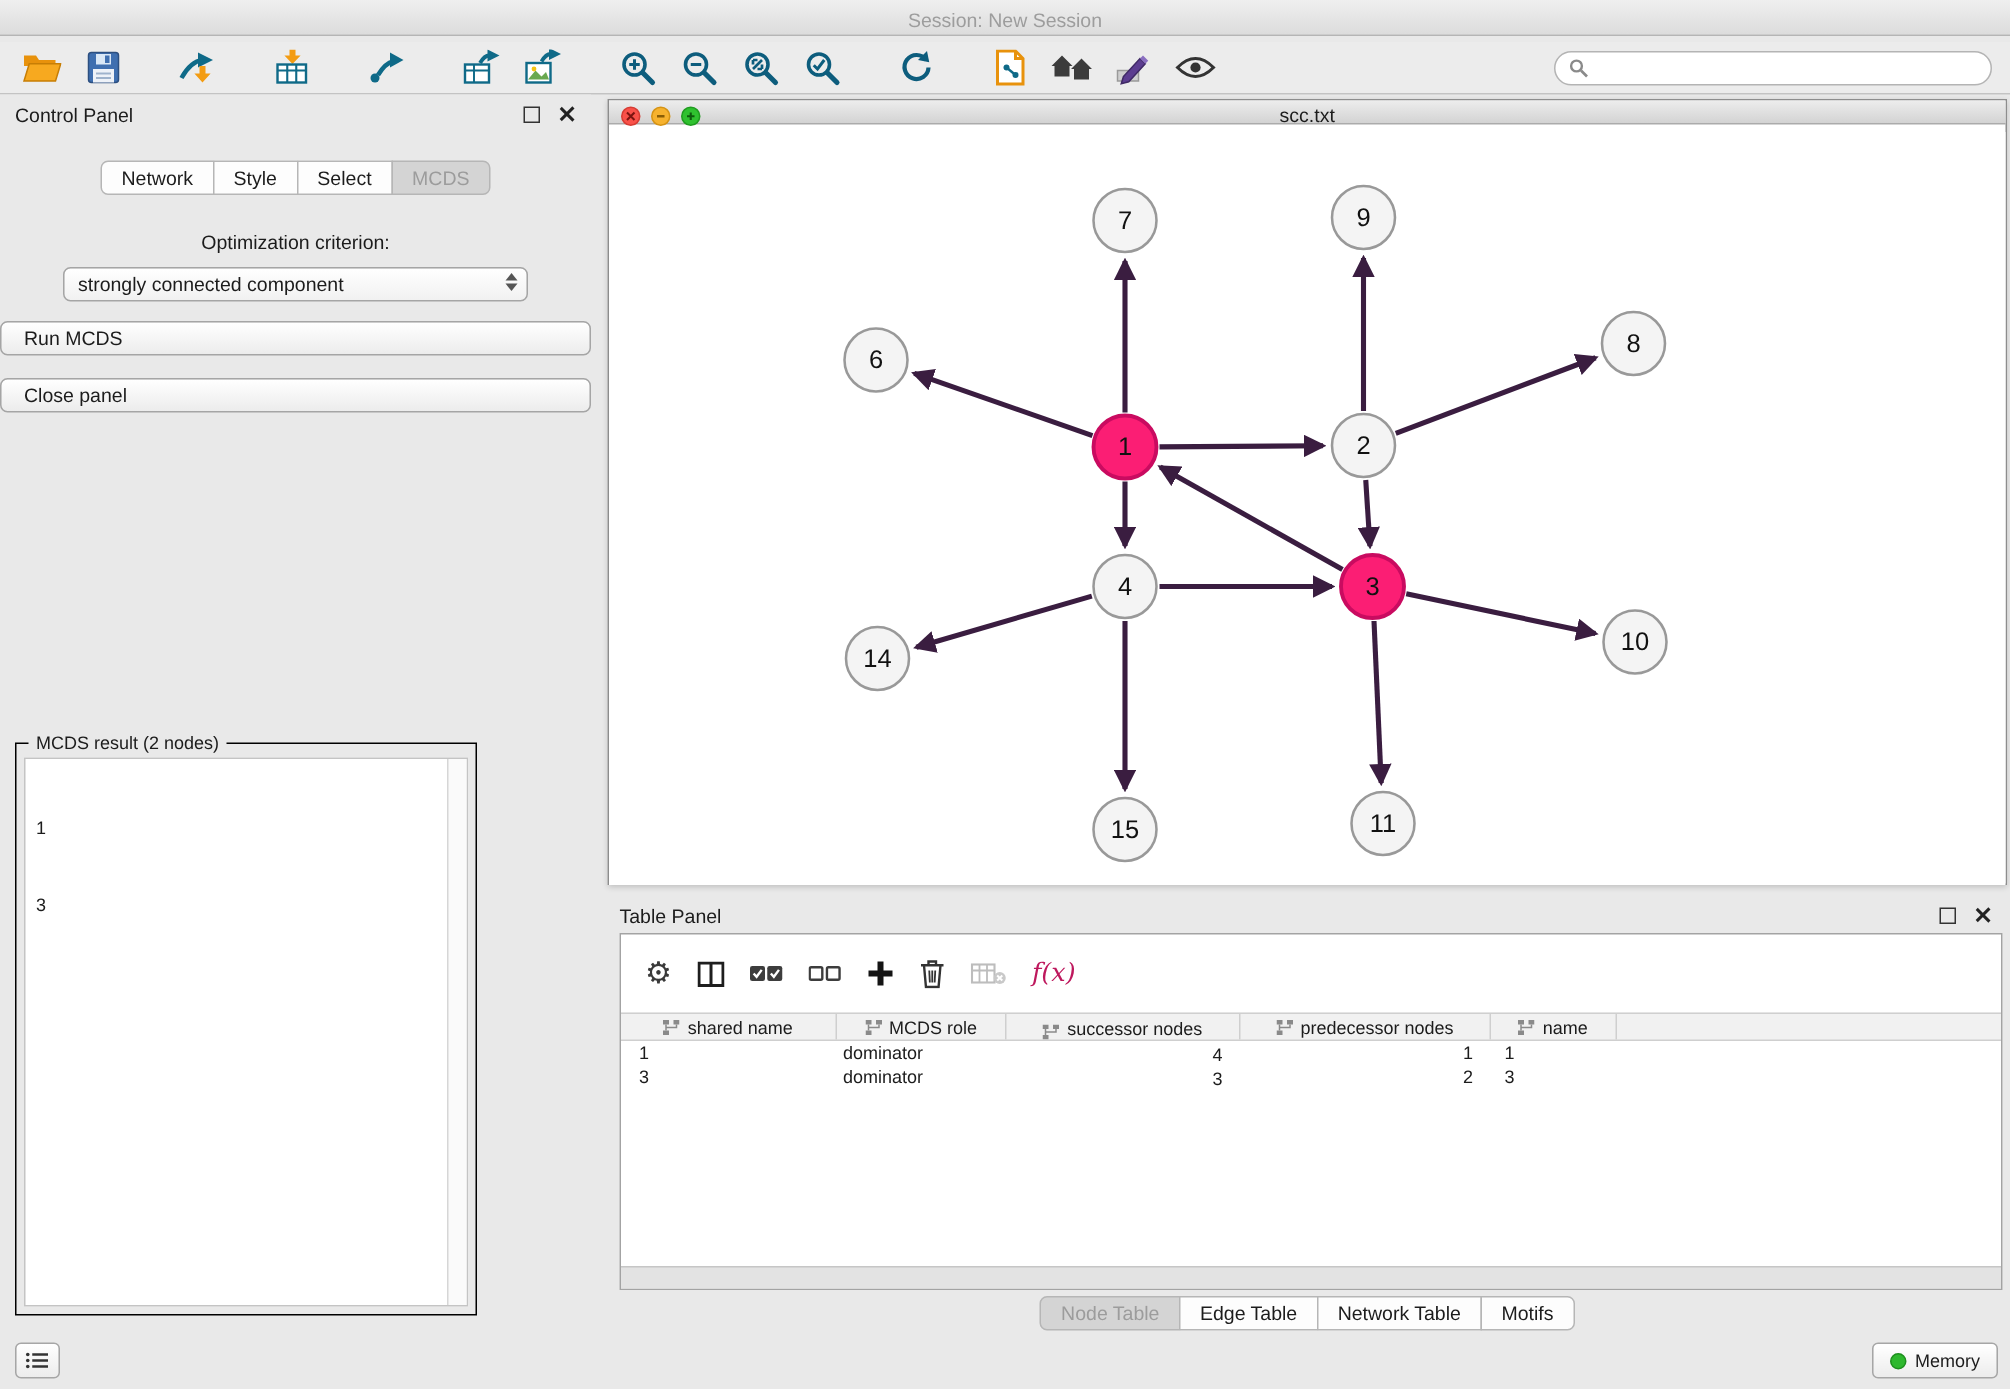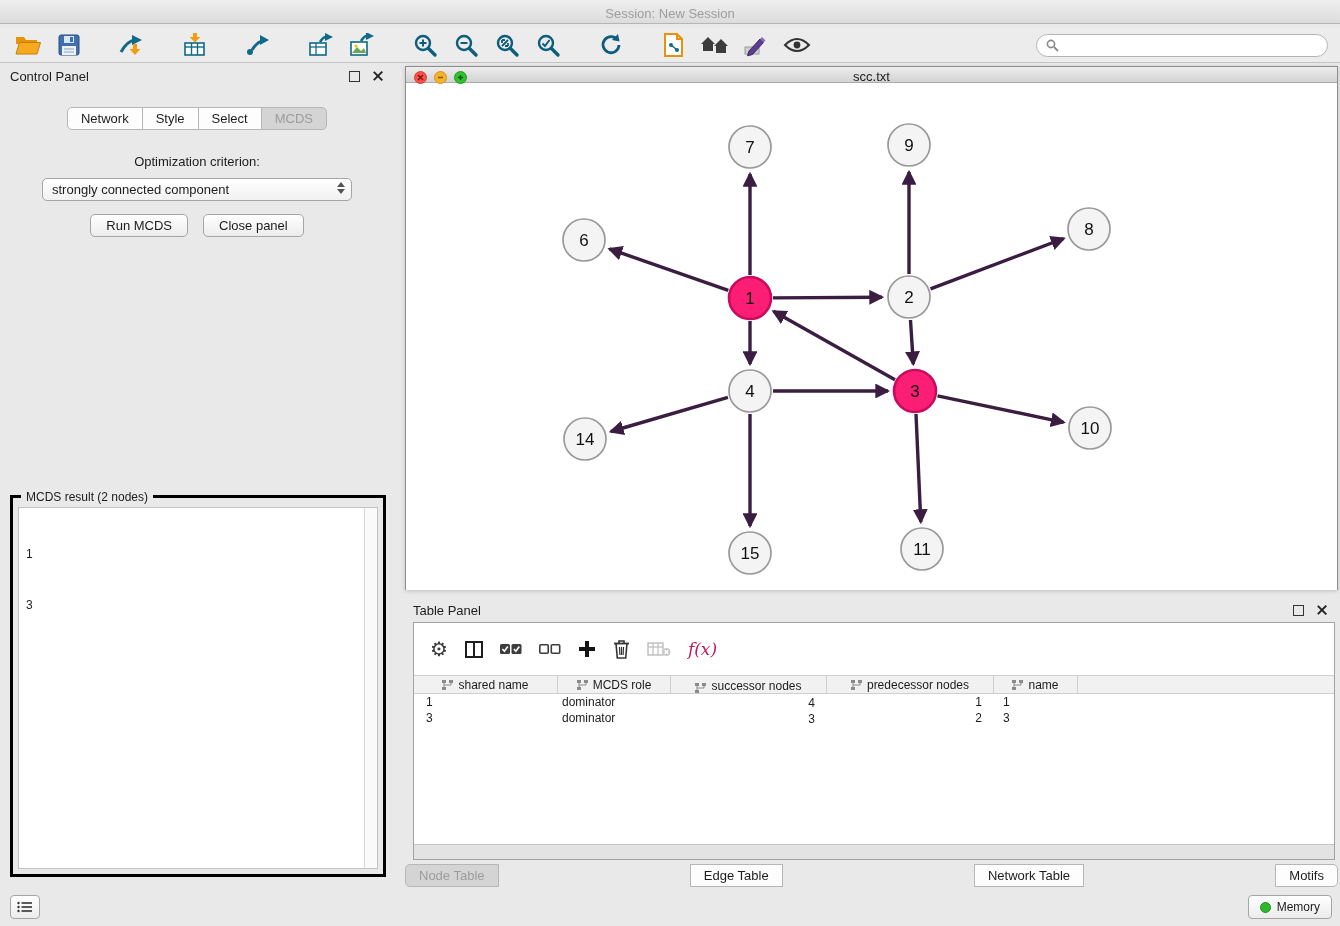--- a/index.html
+++ b/index.html
@@ -35,25 +35,25 @@
   .seg-tab:last-child { border-radius:0 5px 5px 0; }
   .seg-tab.active { background:#d4d4d4; color:#9c9c9c; }
   .opt-label { text-align:center; margin-top:24px; font-size:13px; }
   .dropdown { width:310px; height:23px; margin:9px auto 0; background:linear-gradient(#ffffff,#f1f1f1);
     border:1px solid #a5a5a5; border-radius:5px; display:flex; align-items:center; padding:0 22px 0 9px;
     font-size:13px; position:relative; }
   .stepper { position:absolute; right:6px; top:3px; display:flex; flex-direction:column; gap:2px; }
   .stepper i { width:0; height:0; border-left:4px solid transparent; border-right:4px solid transparent; display:block; }
   .stepper .up { border-bottom:5px solid #555; }
   .stepper .dn { border-top:5px solid #555; }
-  .btn-row { display:flex; justify-content:center; gap:15px; margin-top:13px; }
+  .btn-row { display:flex; justify-content:center; gap:15px; margin-top:13px;flex-direction:column; }
   .btn { border:1px solid #a5a5a5; border-radius:5px; background:linear-gradient(#ffffff,#ececec);
     padding:3px 15px; font-size:13px; }
-  .result-box { position:absolute; left:10px; top:432px; width:376px; height:382px;
-    border:3px solid #000000; }
+  .result-box { position:absolute; left:10px; top:432px; width:308px; height:382px;
+    border:1px solid #000000; }
   .result-legend { position:absolute; top:-8px; left:8px; background:#e9e9e9; padding:0 5px; font-size:12px; }
   .result-inner { position:absolute; left:5px; top:9px; right:5px; bottom:5px; background:#fff; border:1px solid #c4c4c4; }
   .result-lines { padding:4px 7px; font-size:12px; line-height:17px; white-space:pre; }
   .vtrack { position:absolute; right:0; top:0; bottom:0; width:13px; background:#fafafa; border-left:1px solid #d6d6d6; }
   
   .net-window { position:absolute; left:405px; top:66px; width:933px; height:524px;
     background:#fff; border:1px solid #8d8d8d; box-shadow:0 1px 4px rgba(0,0,0,.18); }
   .net-titlebar { height:16px; background:linear-gradient(#ededed,#d3d3d3); border-bottom:1px solid #ababab;
     text-align:center; line-height:20px; font-size:13px; color:#1c1c1c; position:relative; }
   .lights { position:absolute; left:8px; top:3.5px; display:flex; gap:7px; }
@@ -71,21 +71,21 @@
   .gear-glyph { font-size:20px; color:#3a3a3a; line-height:1; }
   .fx { font-family:"DejaVu Serif", serif; font-style:italic; font-size:17px; color:#be185d; }
   .grid-head { display:flex; height:19px; background:#f1f1f1; border-top:1px solid #cfcfcf; border-bottom:1px solid #cfcfcf; }
   .gh-cell { display:flex; align-items:center; justify-content:center; gap:5px; font-size:12px;
     border-right:1px solid #cfcfcf; height:100%; }
   .grid-row { display:flex; height:16px; font-size:12px; align-items:center; }
   .gr-cell { height:100%; display:flex; align-items:center; }
   .c0{width:144px;} .c1{width:113px;} .c2{width:156px;align-items:flex-end;} .c3{width:167px;} .c4{width:84px;}
   .al{ padding-left:12px; } .ar{ justify-content:flex-end; padding-right:12px; }
   .hstrip { position:absolute; left:0; right:0; bottom:0; height:15px; background:#e3e3e3; border-top:1px solid #c6c6c6; }
-  .tp-tabs { position:absolute; left:0; right:0; bottom:3px; display:flex; justify-content:space-between; }
+  .tp-tabs { position:absolute; left:0; right:0; bottom:3px; display:flex; justify-content:center; }
   
   .statusbar { position:absolute; left:0; bottom:0; width:1340px; height:36px; }
   .sb-left { position:absolute; left:10px; bottom:7px; width:30px; height:24px; border:1px solid #a6a6a6;
     border-radius:4px; background:linear-gradient(#fff,#ececec); display:flex; align-items:center; justify-content:center; }
   .memory-btn { position:absolute; right:8px; bottom:7px; height:24px; border:1px solid #a6a6a6; border-radius:4px;
     background:linear-gradient(#fff,#ececec); display:flex; align-items:center; gap:6px; padding:4px 11px; font-size:12px; }
   .green-dot { width:11px; height:11px; border-radius:50%; background:#2eb82e; border:1px solid #1d8f1d; }
 </style>
 </head>
 <body>

